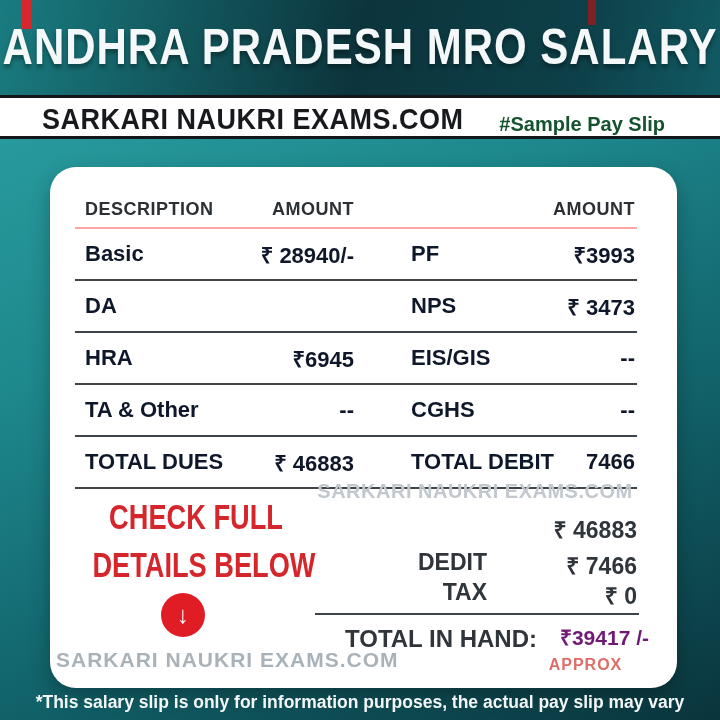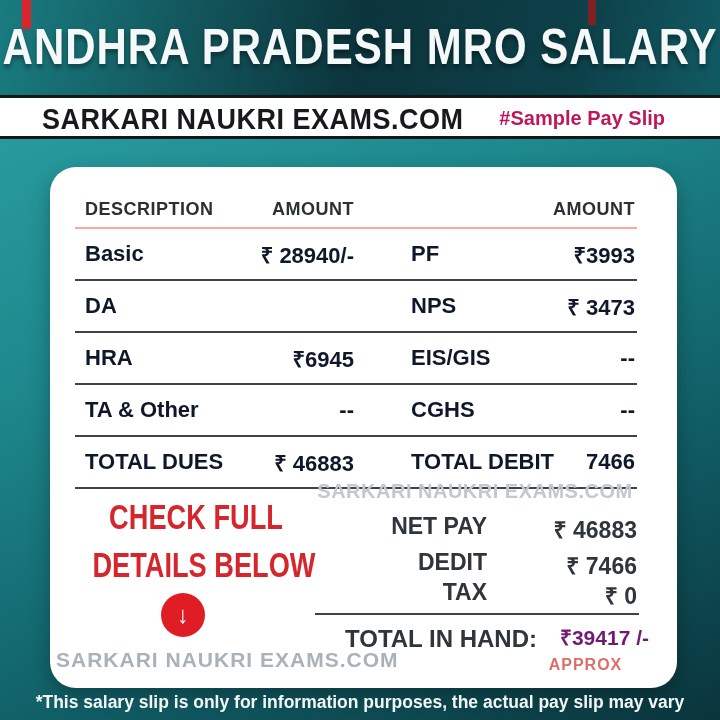--- a/index.html
+++ b/index.html
@@ -16,21 +16,21 @@
     font-size:42px;line-height:52px;font-weight:700;color:#f4f8f8;letter-spacing:1px;
     transform:scaleY(1.2);transform-origin:center top;text-shadow:0 3px 4px rgba(0,0,0,.35);white-space:nowrap;}
   .strip{position:absolute;top:0;}
   .strip-left{left:22px;width:9px;height:29px;background:#d9262c;}
   .strip-right{left:588px;width:8px;height:25px;background:#7e2024;}
   
   .brandbar{position:absolute;left:0;top:95px;width:720px;height:44px;background:#ffffff;
     border-top:3px solid #14171a;border-bottom:3px solid #14171a;box-sizing:border-box;}
   .brand{position:absolute;left:42px;top:4px;font-size:27px;font-weight:700;color:#17191c;
     letter-spacing:.5px;transform:scaleY(1.12);transform-origin:left top;white-space:nowrap;}
-  .hashtag{position:absolute;right:55px;top:9px;font-size:20px;font-weight:700;color:#be185d;white-space:nowrap;}
+  .hashtag{position:absolute;right:55px;top:15px;font-size:20px;font-weight:700;color:#14532d;white-space:nowrap;}
   
   .card{position:absolute;left:50px;top:167px;width:627px;height:521px;background:#ffffff;
     border-radius:26px;box-shadow:0 8px 20px rgba(0,0,0,.28);}
   .table{position:absolute;left:25px;top:24px;width:562px;}
   .thead{position:relative;height:36px;border-bottom:2px solid #fca5a5;}
   .trow{position:relative;height:50px;border-bottom:2px solid #3f4449;}
   .cell{position:absolute;font-weight:700;color:#0f172a;white-space:nowrap;}
   .thead .cell{bottom:7px;font-size:18px;letter-spacing:.5px;color:#2b3035;}
   .trow .cell{top:50%;transform:translateY(-50%);font-size:22px;}
   .c-desc{left:10px;}
@@ -125,21 +125,20 @@
 
     <div class="cta1">CHECK FULL</div>
     <div class="cta2">DETAILS BELOW</div>
     <div class="cta-circle">
       <span>↓</span>
     </div>
 
     <div class="wm-mid">SARKARI NAUKRI EXAMS.COM</div>
 
     <div class="summary-row sr-1">
-      <span class="s-label">NET PAY</span>
       <span class="s-value">₹ 46883</span>
     </div>
     <div class="summary-row sr-2">
       <span class="s-label">DEDIT</span>
       <span class="s-value">₹ 7466</span>
     </div>
     <div class="summary-row sr-3">
       <span class="s-label">TAX</span>
       <span class="s-value">₹ 0</span>
     </div>

